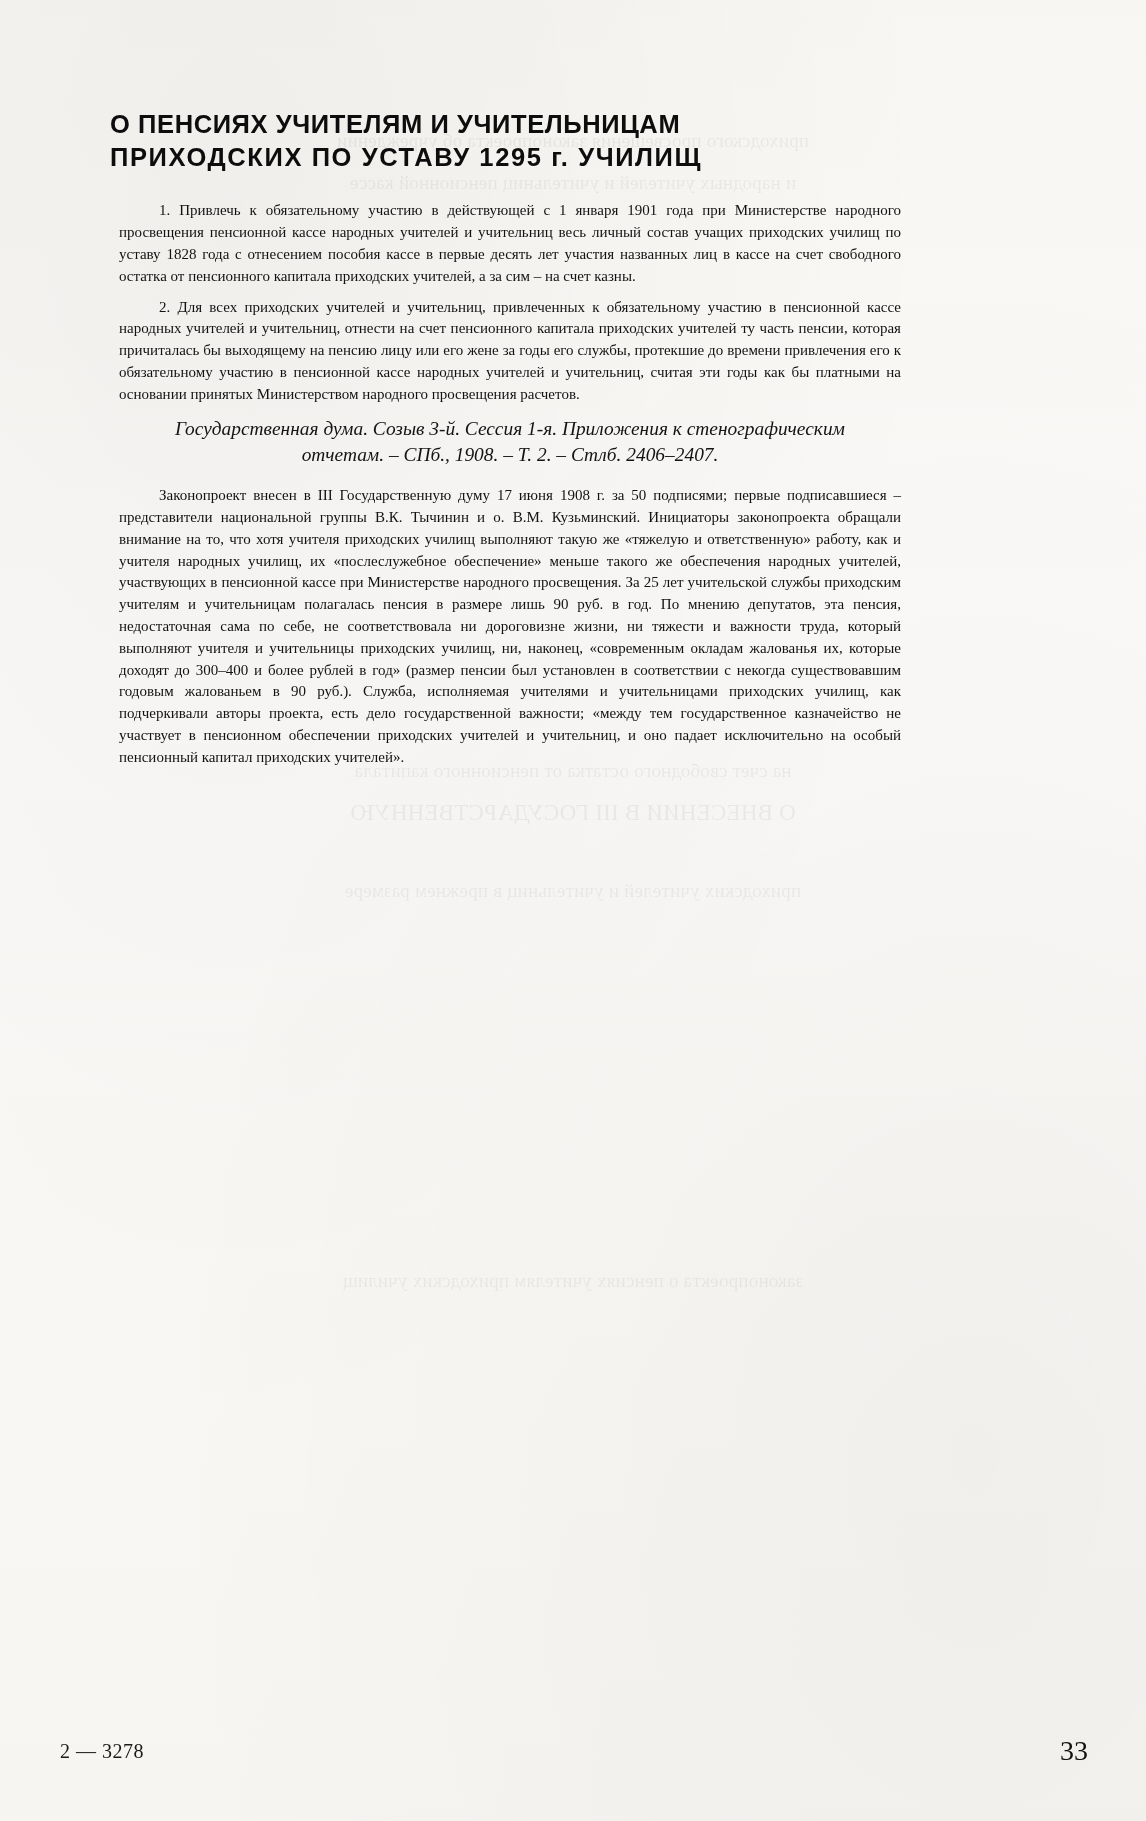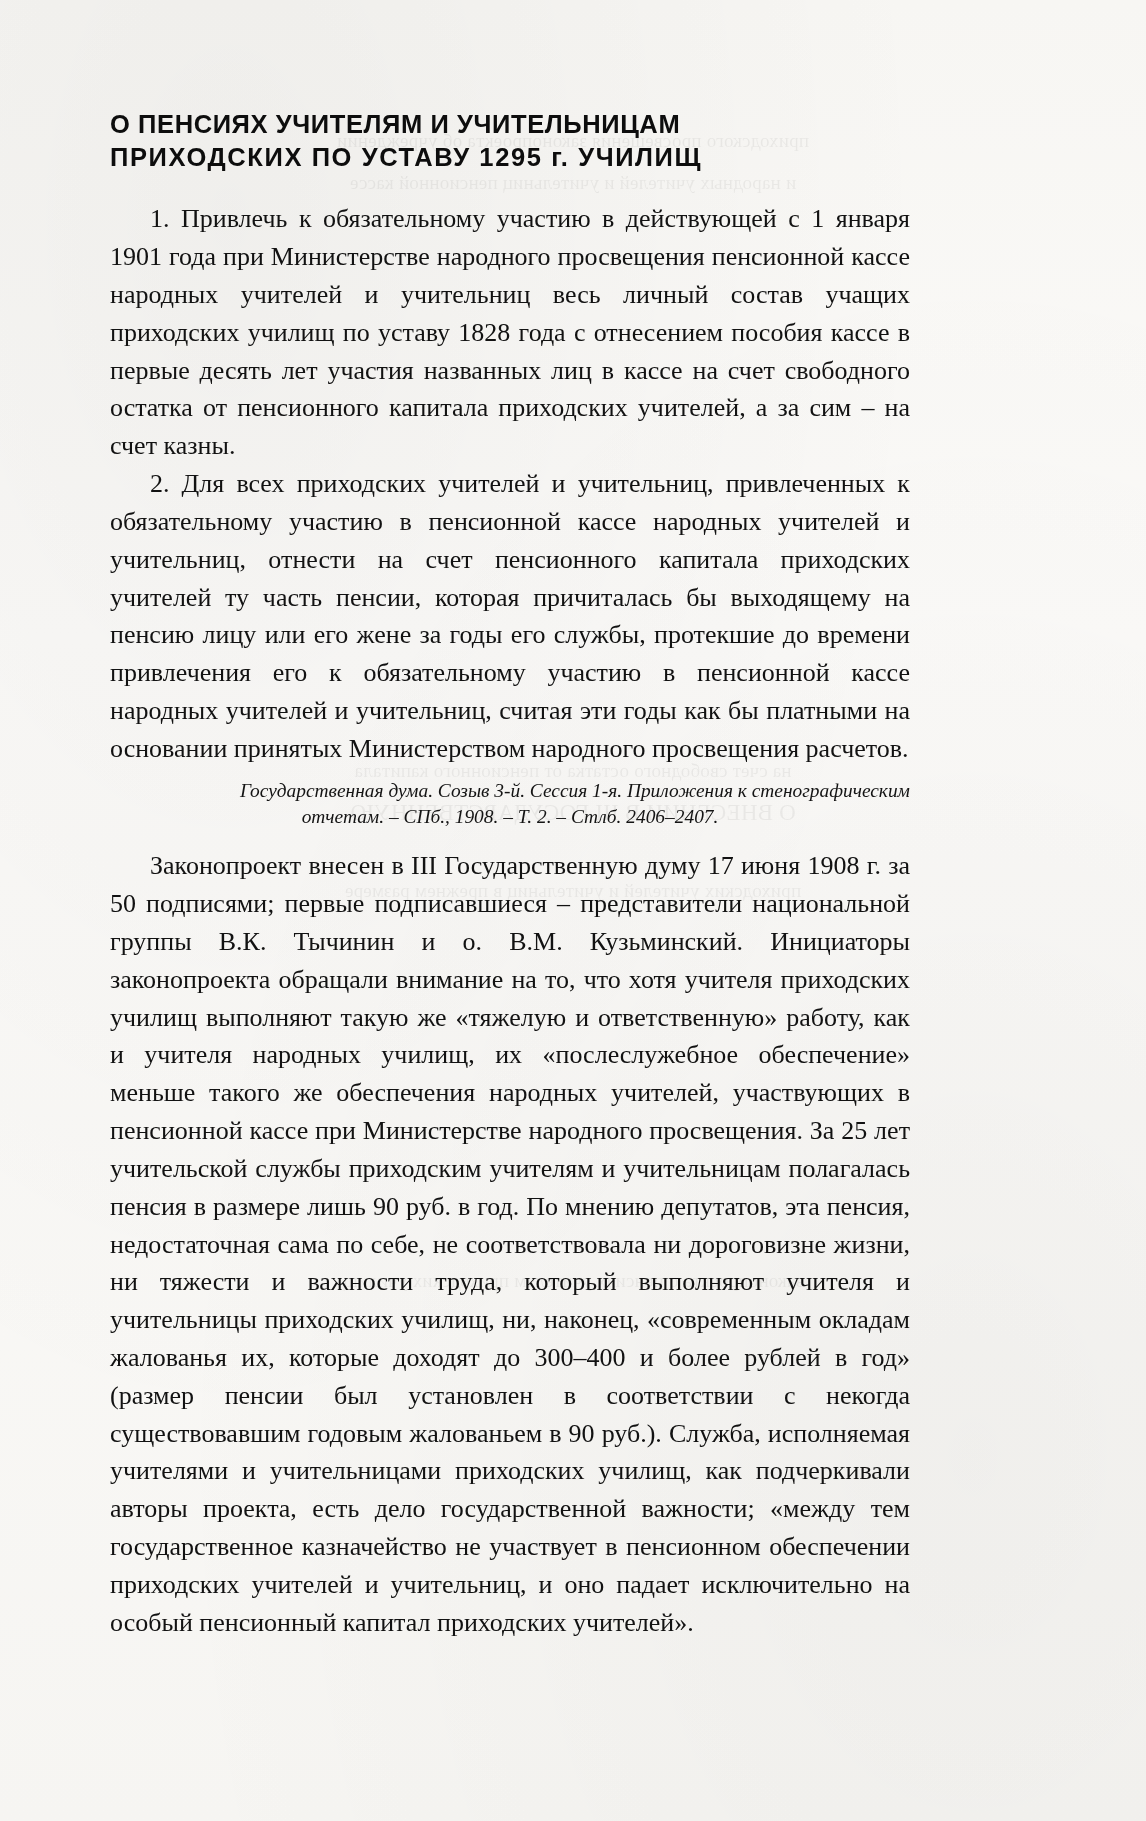--- a/index.html
+++ b/index.html
@@ -52,37 +52,37 @@
     line-height: 1.30;
     letter-spacing: 0.6px;
     text-align: left;
     color: #0d0d0d;
   }
   h1.doc-title .line2 {
     display: block;
     letter-spacing: 1.6px;
   }
   p.para {
-    margin: 0;
-    font-size: 26px;
+    margin: 9px;
+    font-size: 15px;
     line-height: 1.455;
     text-align: justify;
     text-indent: 40px;
     color: #121212;
     hyphens: manual;
   }
   .src {
     margin: 10px 0 16px 0;
     font-size: 19.4px;
     line-height: 1.38;
     font-style: italic;
     text-align: center;
     color: #141414;
   }
-  .src .l1 { display:block;text-align:right; }
+  .src .l1 { display:block; }
   .src .l2 { display:block; }
   .footer {
     position: absolute;
     left: 0;
     right: 0;
     bottom: 58px;
     height: 34px;
   }
   .sig {
     position: absolute;
@@ -125,14 +125,18 @@
 
     <div class="src">
       <span class="l1">Государственная дума. Созыв 3-й. Сессия 1-я. Приложения к стенографическим</span>
       <span class="l2">отчетам. – СПб., 1908. – Т. 2. – Стлб. 2406–2407.</span>
     </div>
 
     <p class="para">Законопроект внесен в III Государственную думу 17 июня 1908 г. за 50 подписями; первые подписавшиеся – представители национальной группы В.К. Тычинин и о. В.М. Кузьминский. Инициаторы законопроекта обращали внимание на то, что хотя учителя приходских училищ выполняют такую же «тяжелую и ответственную» работу, как и учителя народных училищ, их «послеслужебное обеспечение» меньше такого же обеспечения народных учителей, участвующих в пенсионной кассе при Министерстве народного просвещения. За 25 лет учительской службы приходским учителям и учительницам полагалась пенсия в размере лишь 90 руб. в год. По мнению депутатов, эта пенсия, недостаточная сама по себе, не соответствовала ни дороговизне жизни, ни тяжести и важности труда, который выполняют учителя и учительницы приходских училищ, ни, наконец, «современным окладам жалованья их, которые доходят до 300–400 и более рублей в год» (размер пенсии был установлен в соответствии с некогда существовавшим годовым жалованьем в 90 руб.). Служба, исполняемая учителями и учительницами приходских училищ, как подчеркивали авторы проекта, есть дело государственной важности; «между тем государственное казначейство не участвует в пенсионном обеспечении приходских учителей и учительниц, и оно падает исключительно на особый пенсионный капитал приходских учителей».</p>
 
   </div>
 
+  <div class="footer">
+    <div class="sig">2 — 3278</div>
+    <div class="pageno">33</div>
+  </div>
 
 </div>
 
 </body></html>

